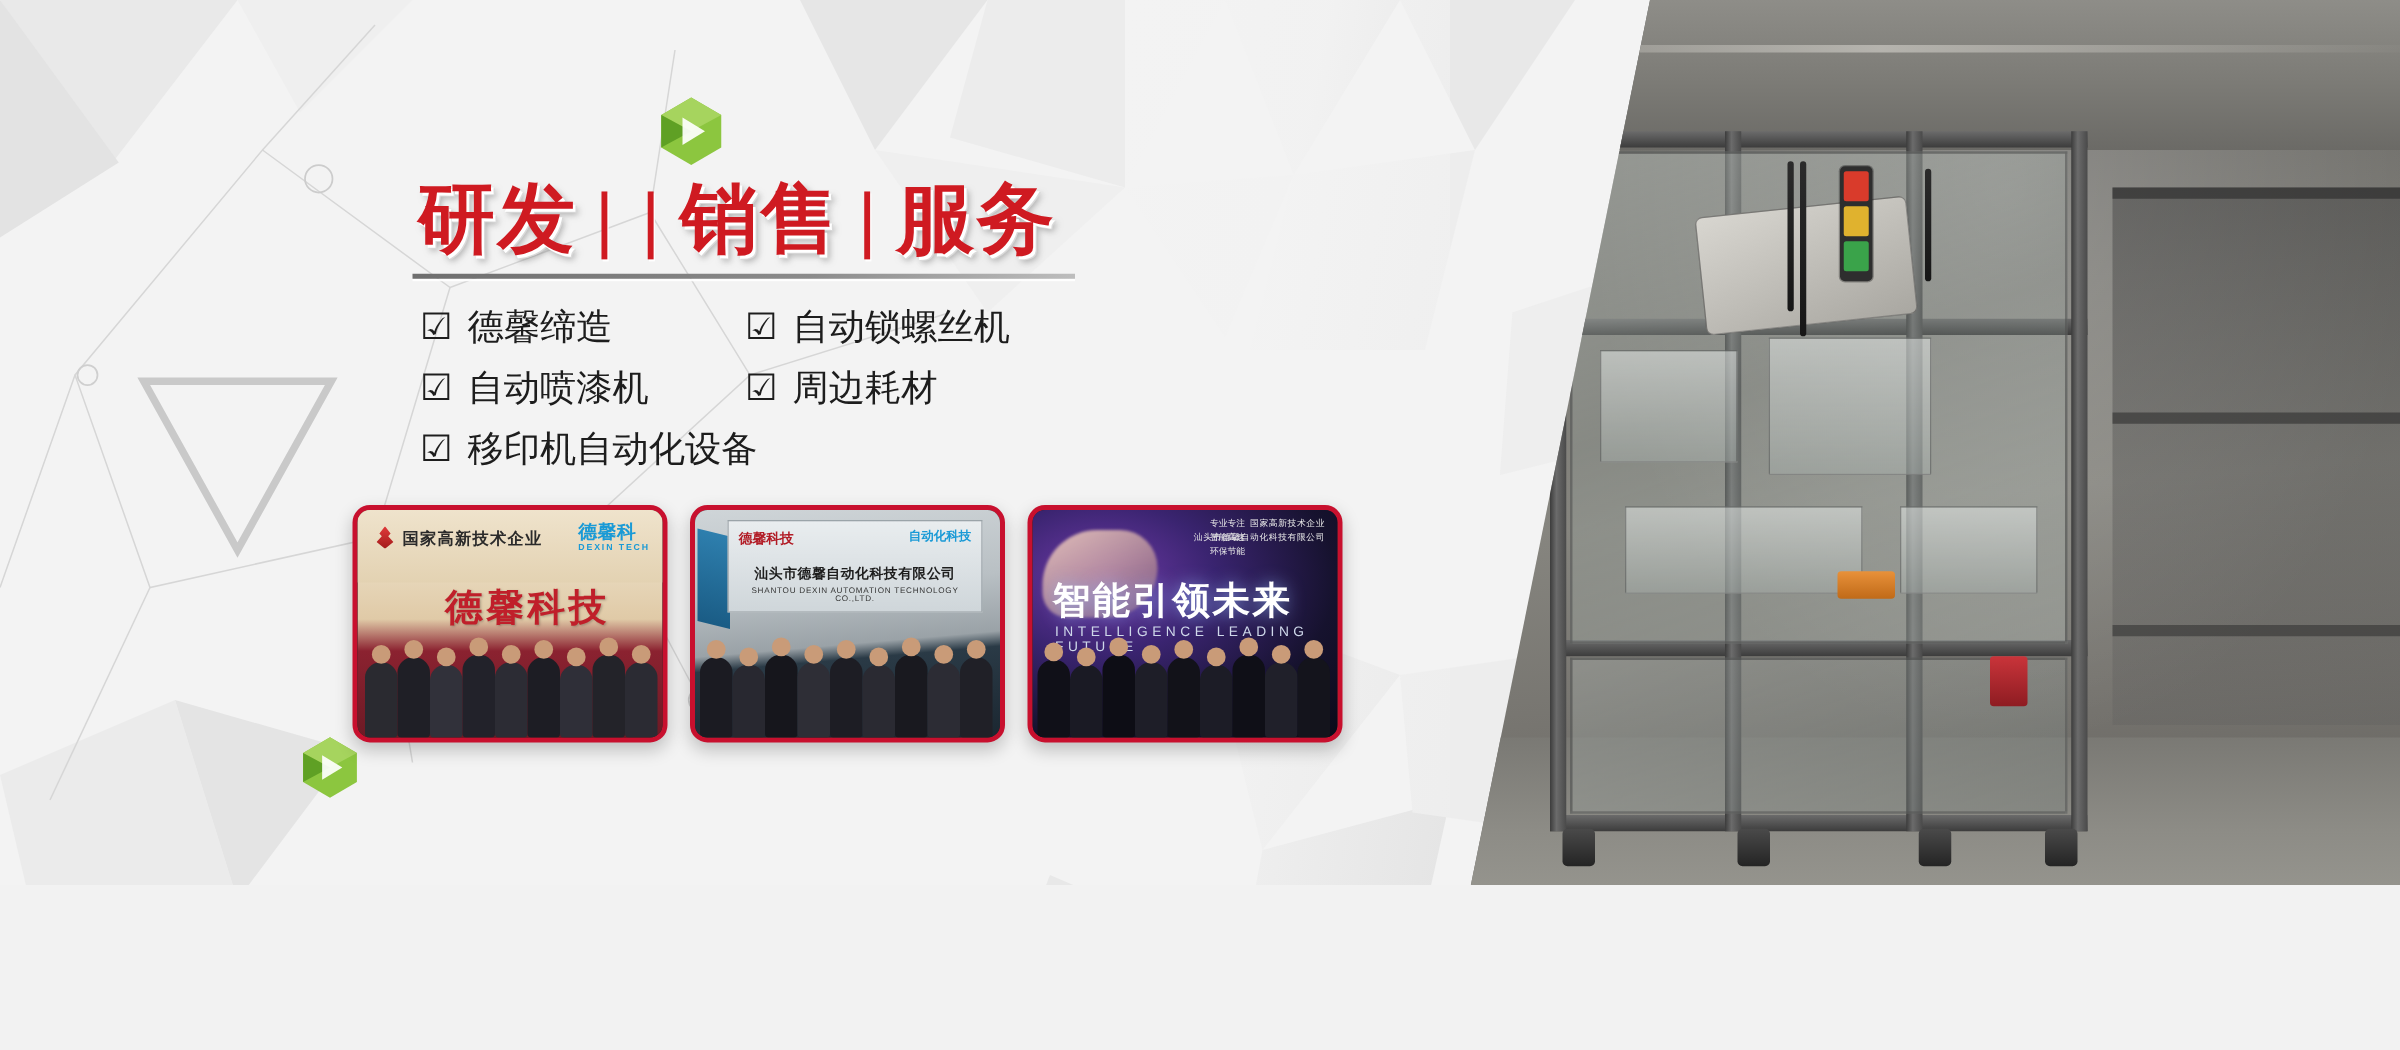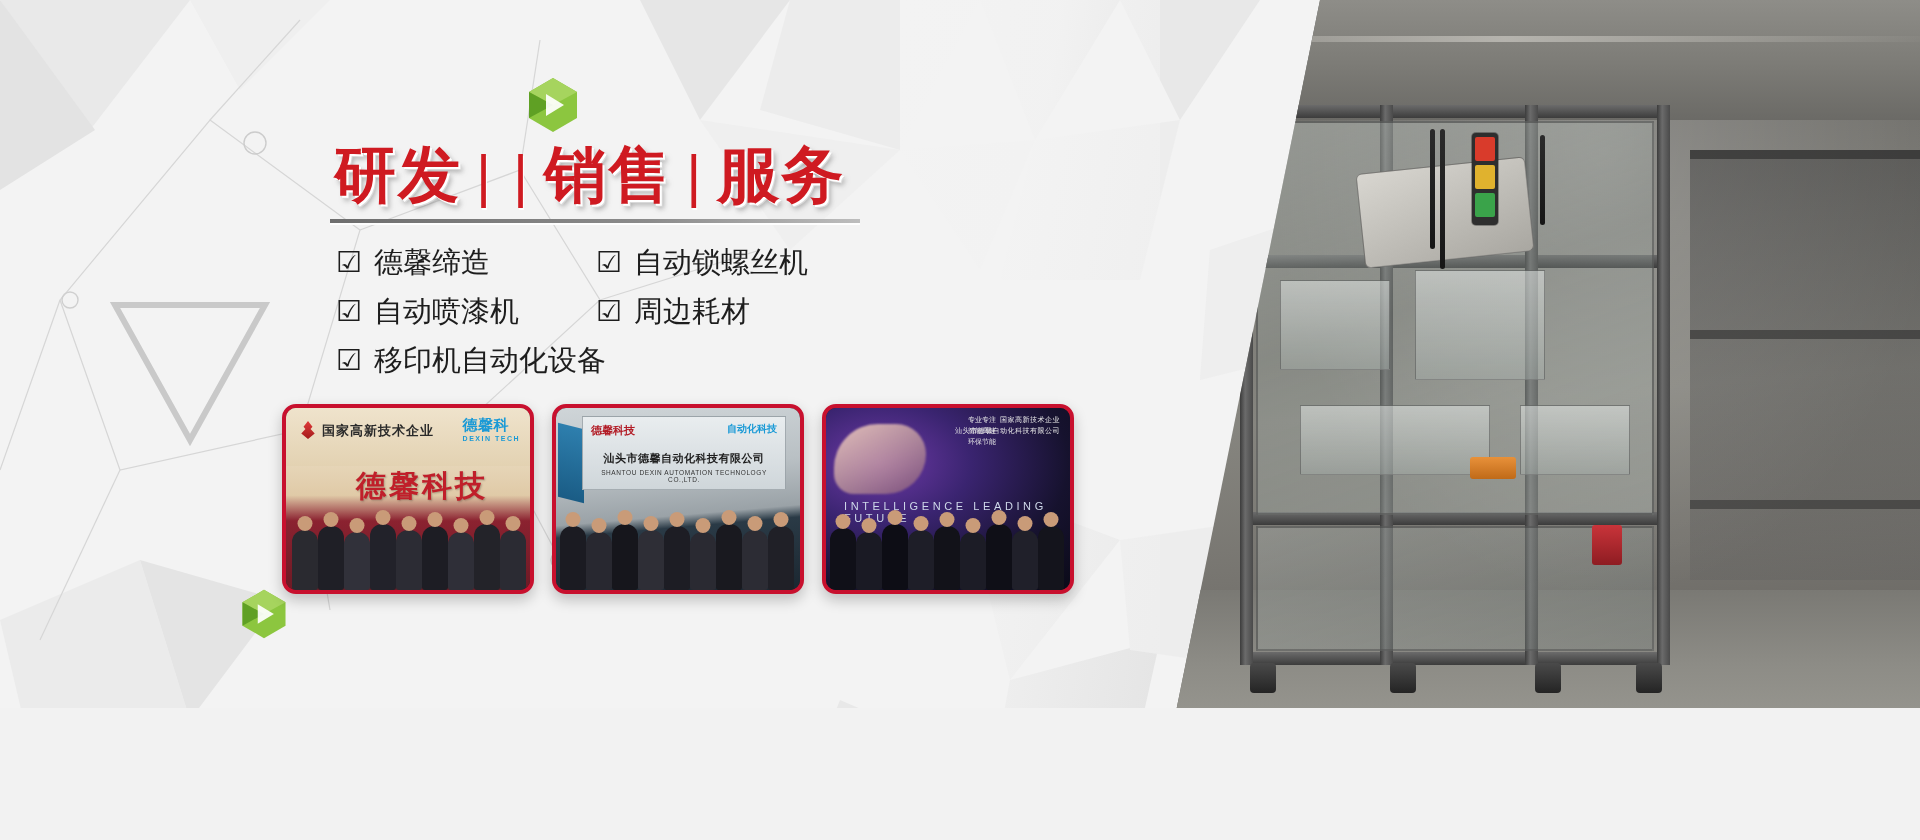--- a/index.html
+++ b/index.html
@@ -473,20 +473,21 @@
         <div class="c3-hand"></div>
         <div class="c3-badge">
           <div>专业专注</div>
           <div>智能高速</div>
           <div>环保节能</div>
         </div>
         <div class="c3-top">
           <div>国家高新技术企业</div>
           <div>汕头市德馨自动化科技有限公司</div>
         </div>
+        <div class="c3-main">智能引领未来</div>
         <div class="c3-sub">INTELLIGENCE LEADING FUTURE</div>
         <div class="card-people">
           <div class="p-fig" style="left:4px;background:#101018;height:62px;">
               <div class="p-head"></div>
             </div>
           <div class="p-fig" style="left:30px;background:#1a1a24;height:58px;">
               <div class="p-head"></div>
             </div>
           <div class="p-fig" style="left:56px;background:#0d0d15;height:66px;">
               <div class="p-head"></div>

